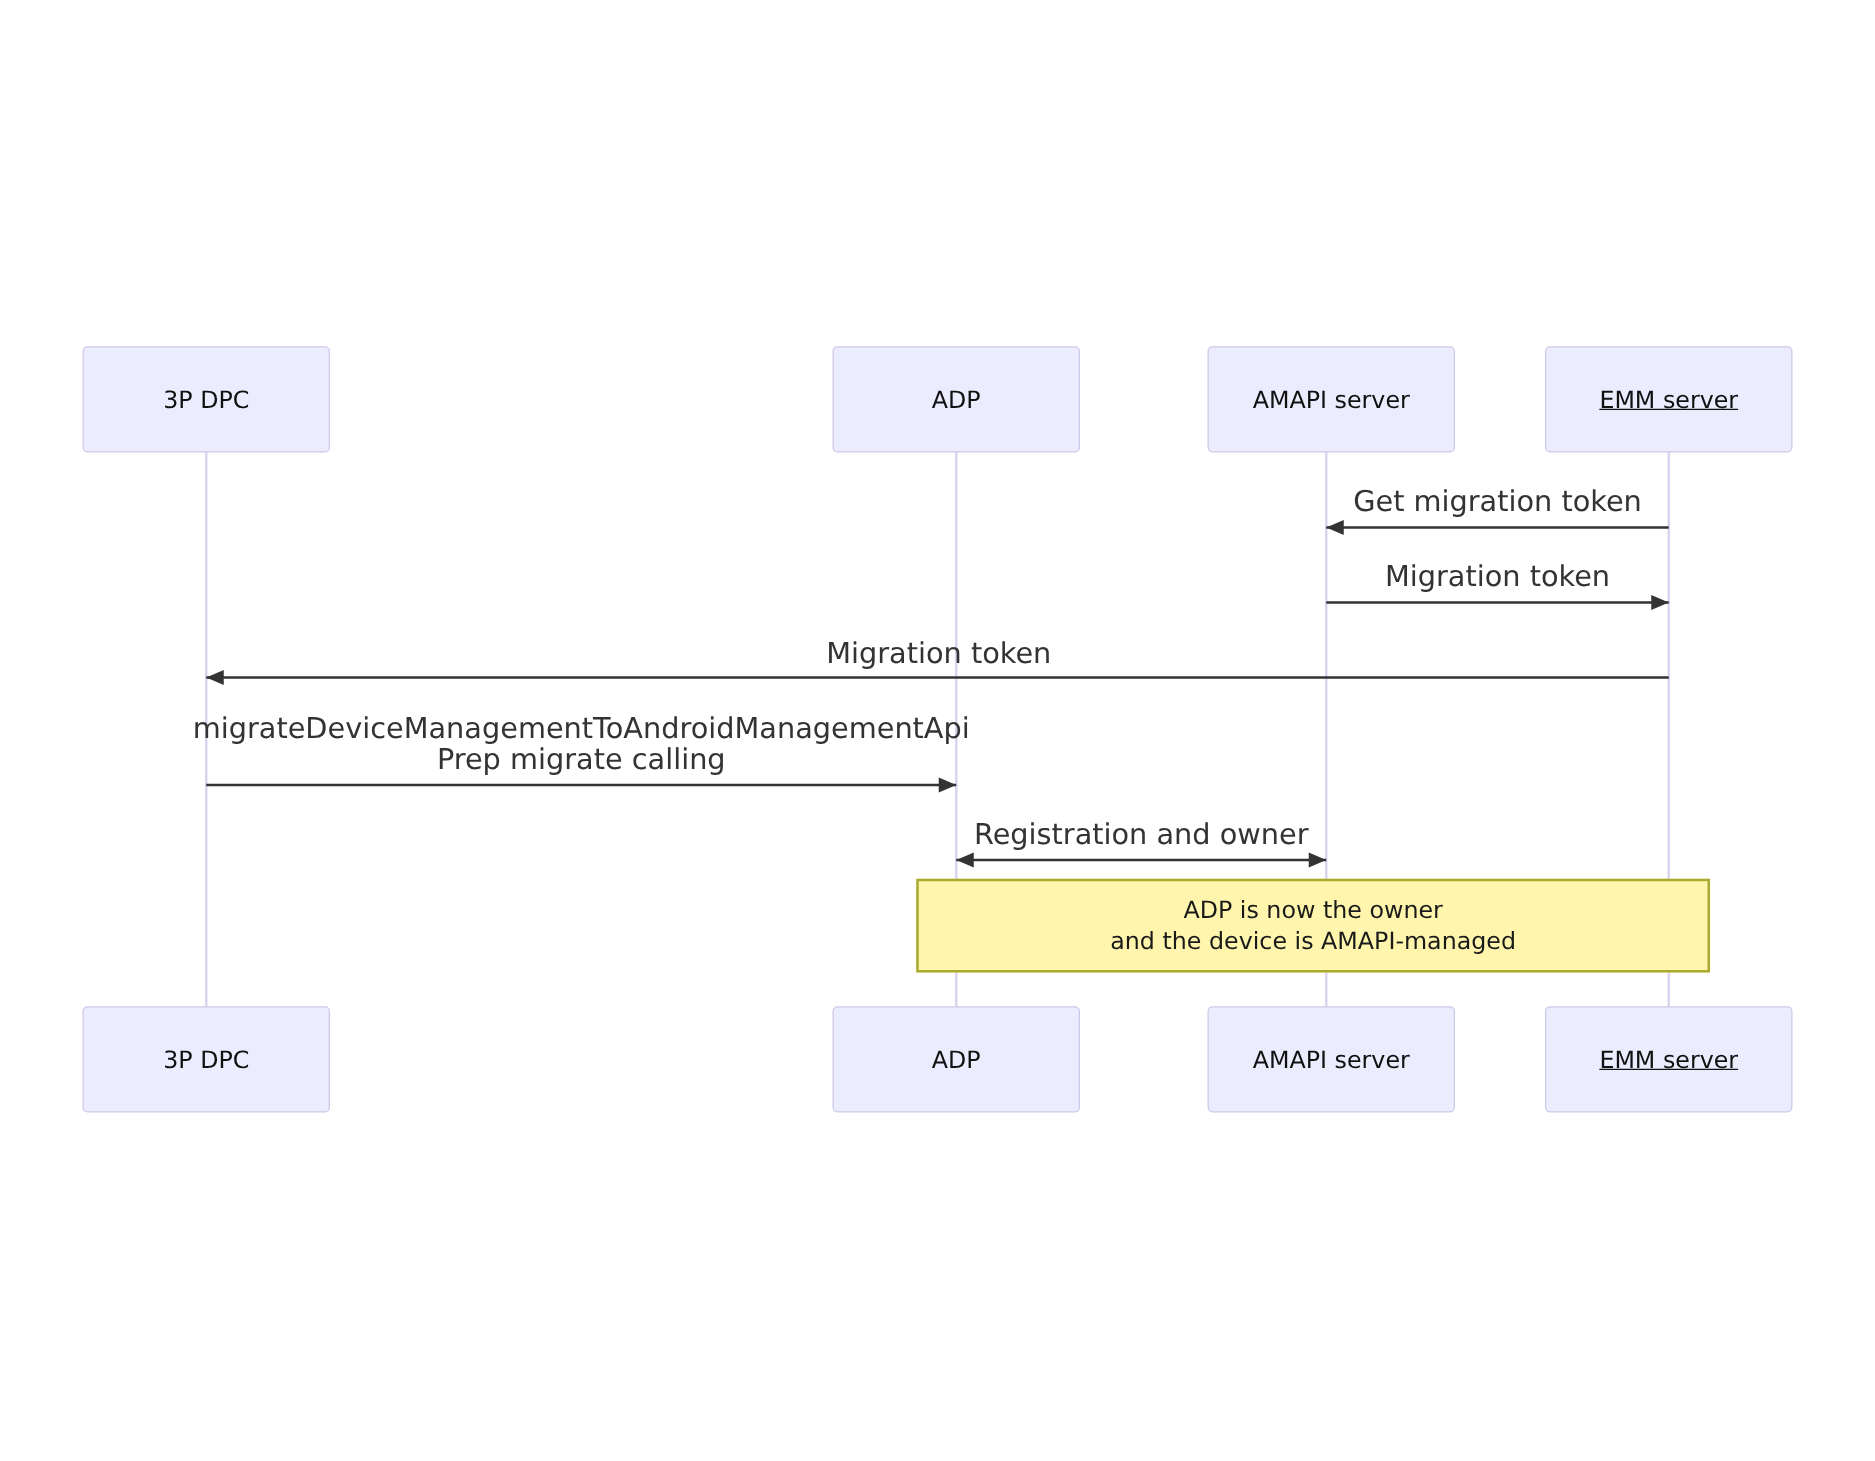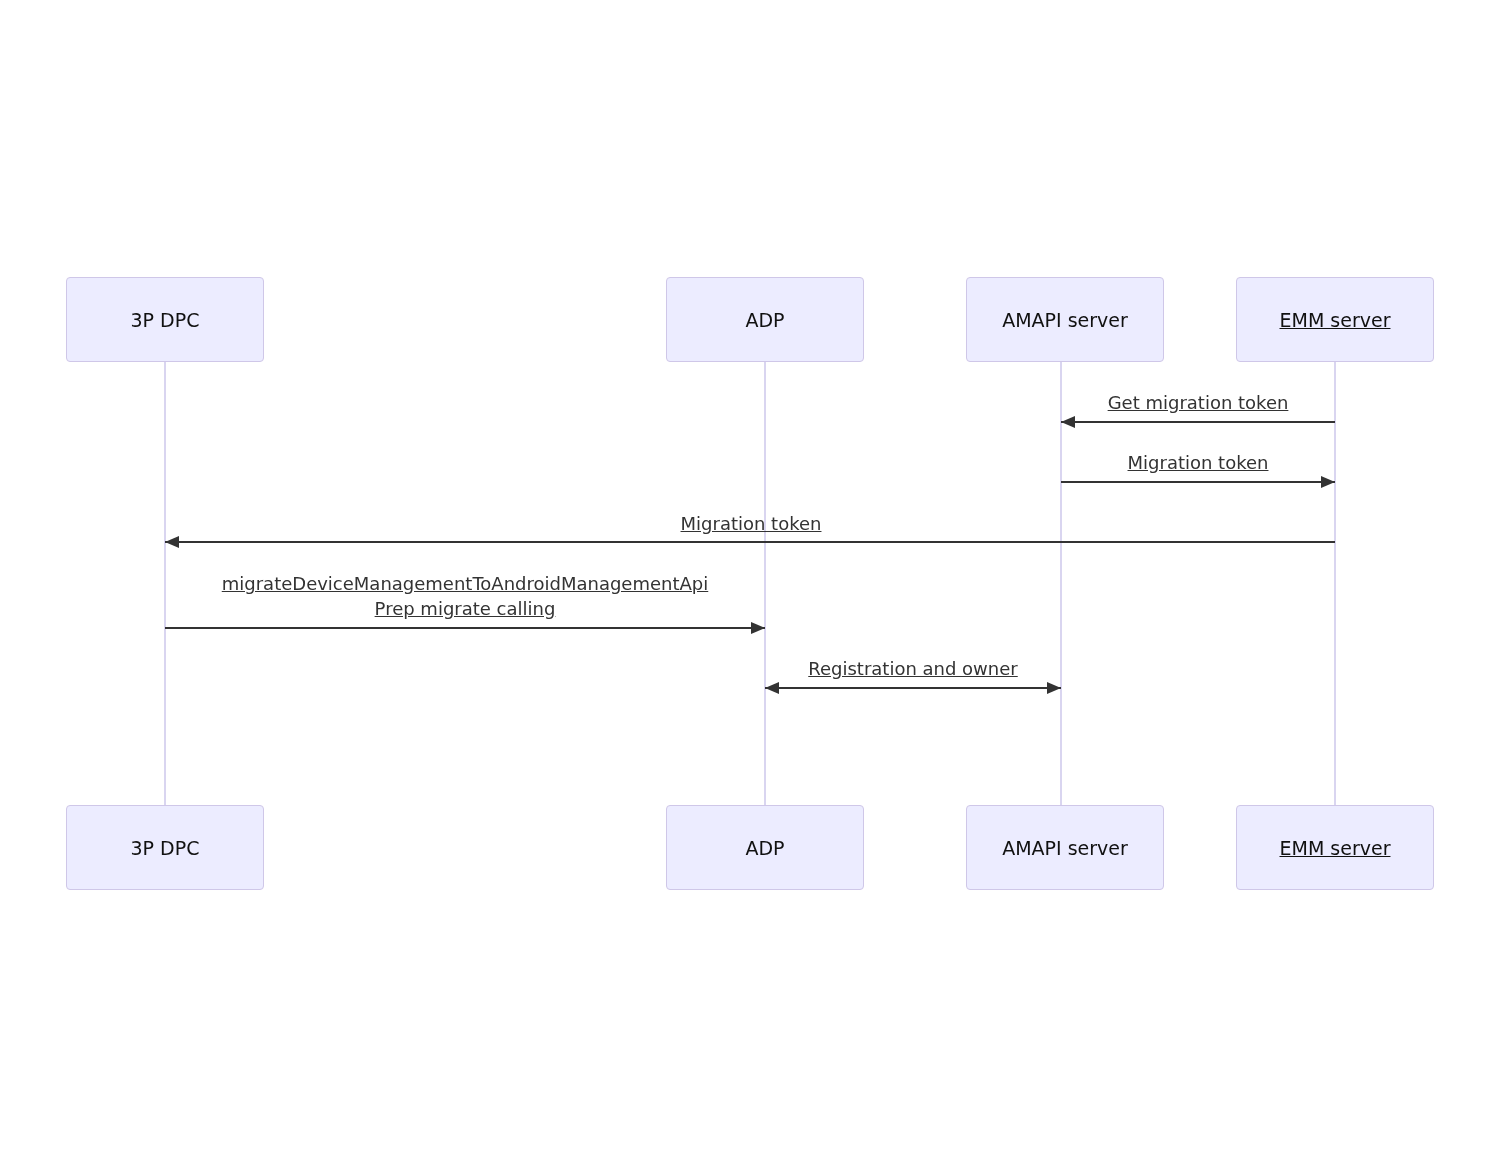--- a/index.html
+++ b/index.html
@@ -63,26 +63,25 @@
     border-bottom: 6px solid transparent;
   }
   .head-left  { left: 0;  border-right: 14px solid #333333; }
   .head-right { right: 0; border-left: 14px solid #333333; }
 
   
   .msg-label {
     position: absolute;
     transform: translateX(-50%);
     white-space: nowrap;
-    font-size: 18px;
+    font-size: 23px;
     color: #333333;
     text-align: center;
     z-index: 2;
     line-height: 25px;
-    text-decoration: underline;
   }
 
   
   .note {
     position: absolute;
     left: 733px;
     top: 703px;
     width: 635px;
     height: 75px;
     background: #fff5ad;
@@ -144,20 +143,24 @@
   <div class="arrow" style="left:165px; top:627px; width:600px">
     <i class="head head-right"></i>
   </div>
 
   <div class="msg-label" style="left:913px; top:656px">Registration and owner</div>
   <div class="arrow" style="left:765px; top:687px; width:296px">
     <i class="head head-left"></i>
     <i class="head head-right"></i>
   </div>
 
+  <div class="note">
+    <div>ADP is now the owner</div>
+    <div>and the device is AMAPI-managed</div>
+  </div>
 
   <div class="actor row-bottom col-a">
     <span>3P DPC</span>
   </div>
   <div class="actor row-bottom col-b">
     <span>ADP</span>
   </div>
   <div class="actor row-bottom col-c">
     <span>AMAPI server</span>
   </div>

